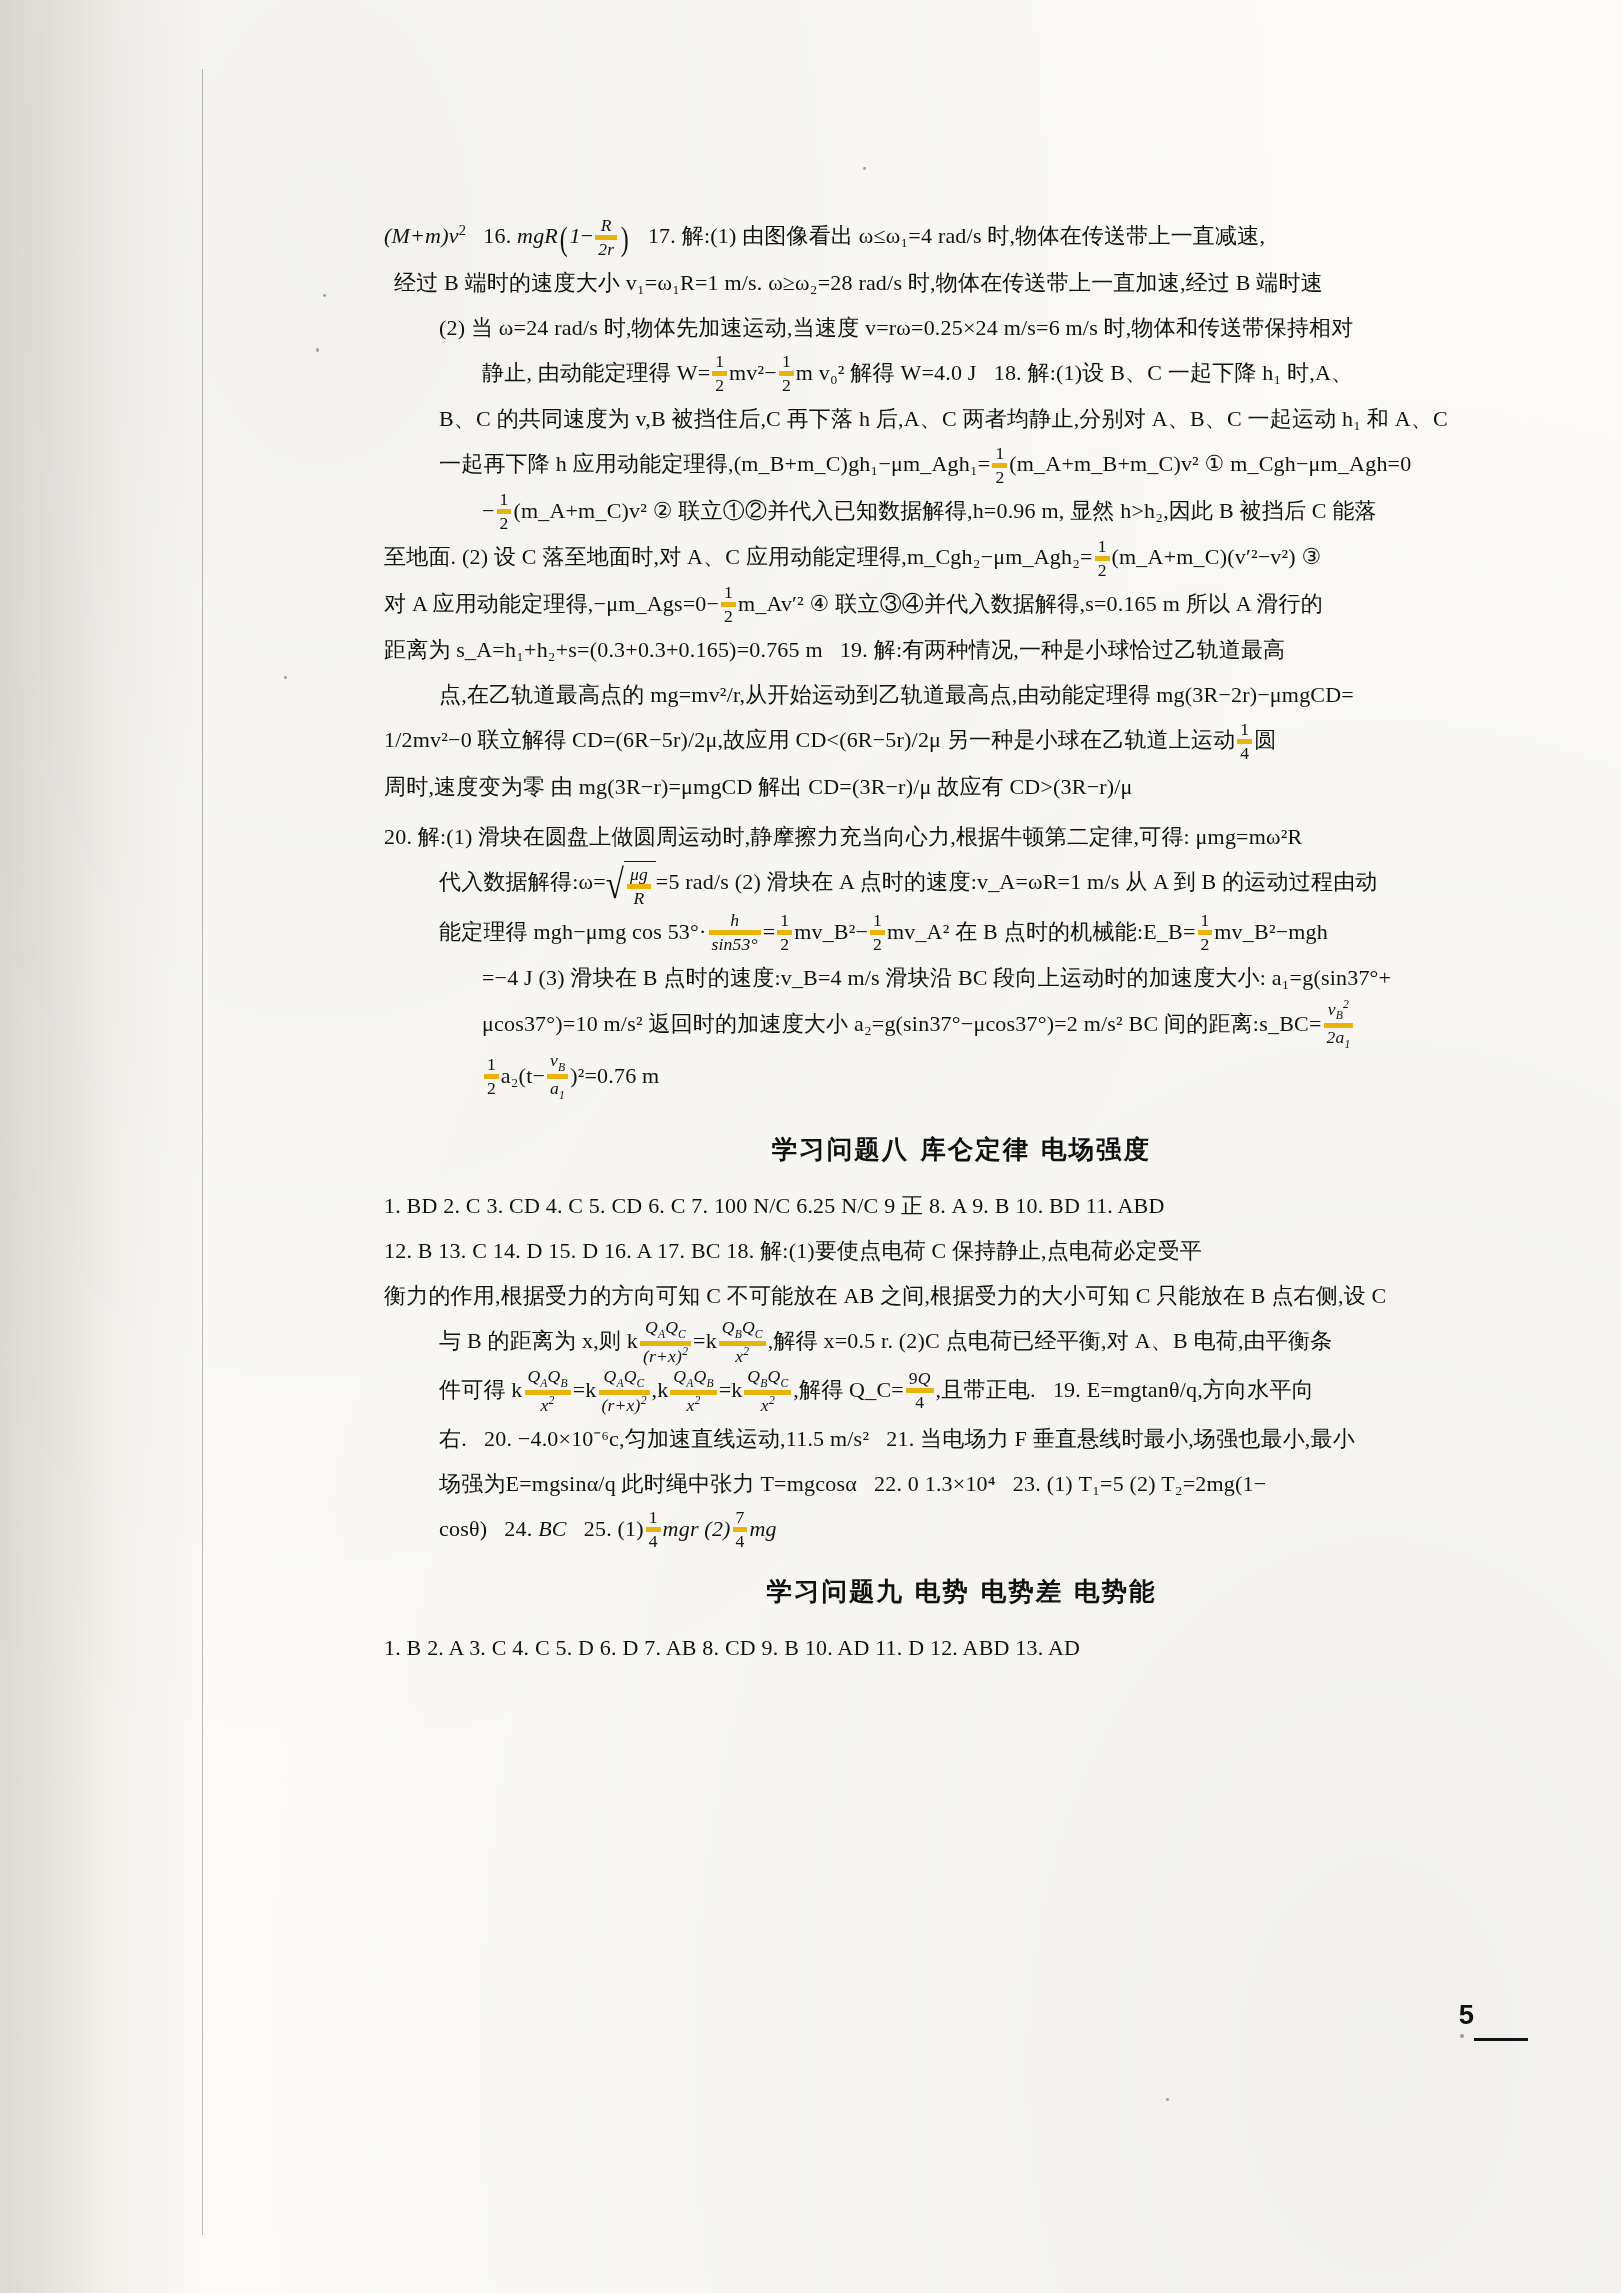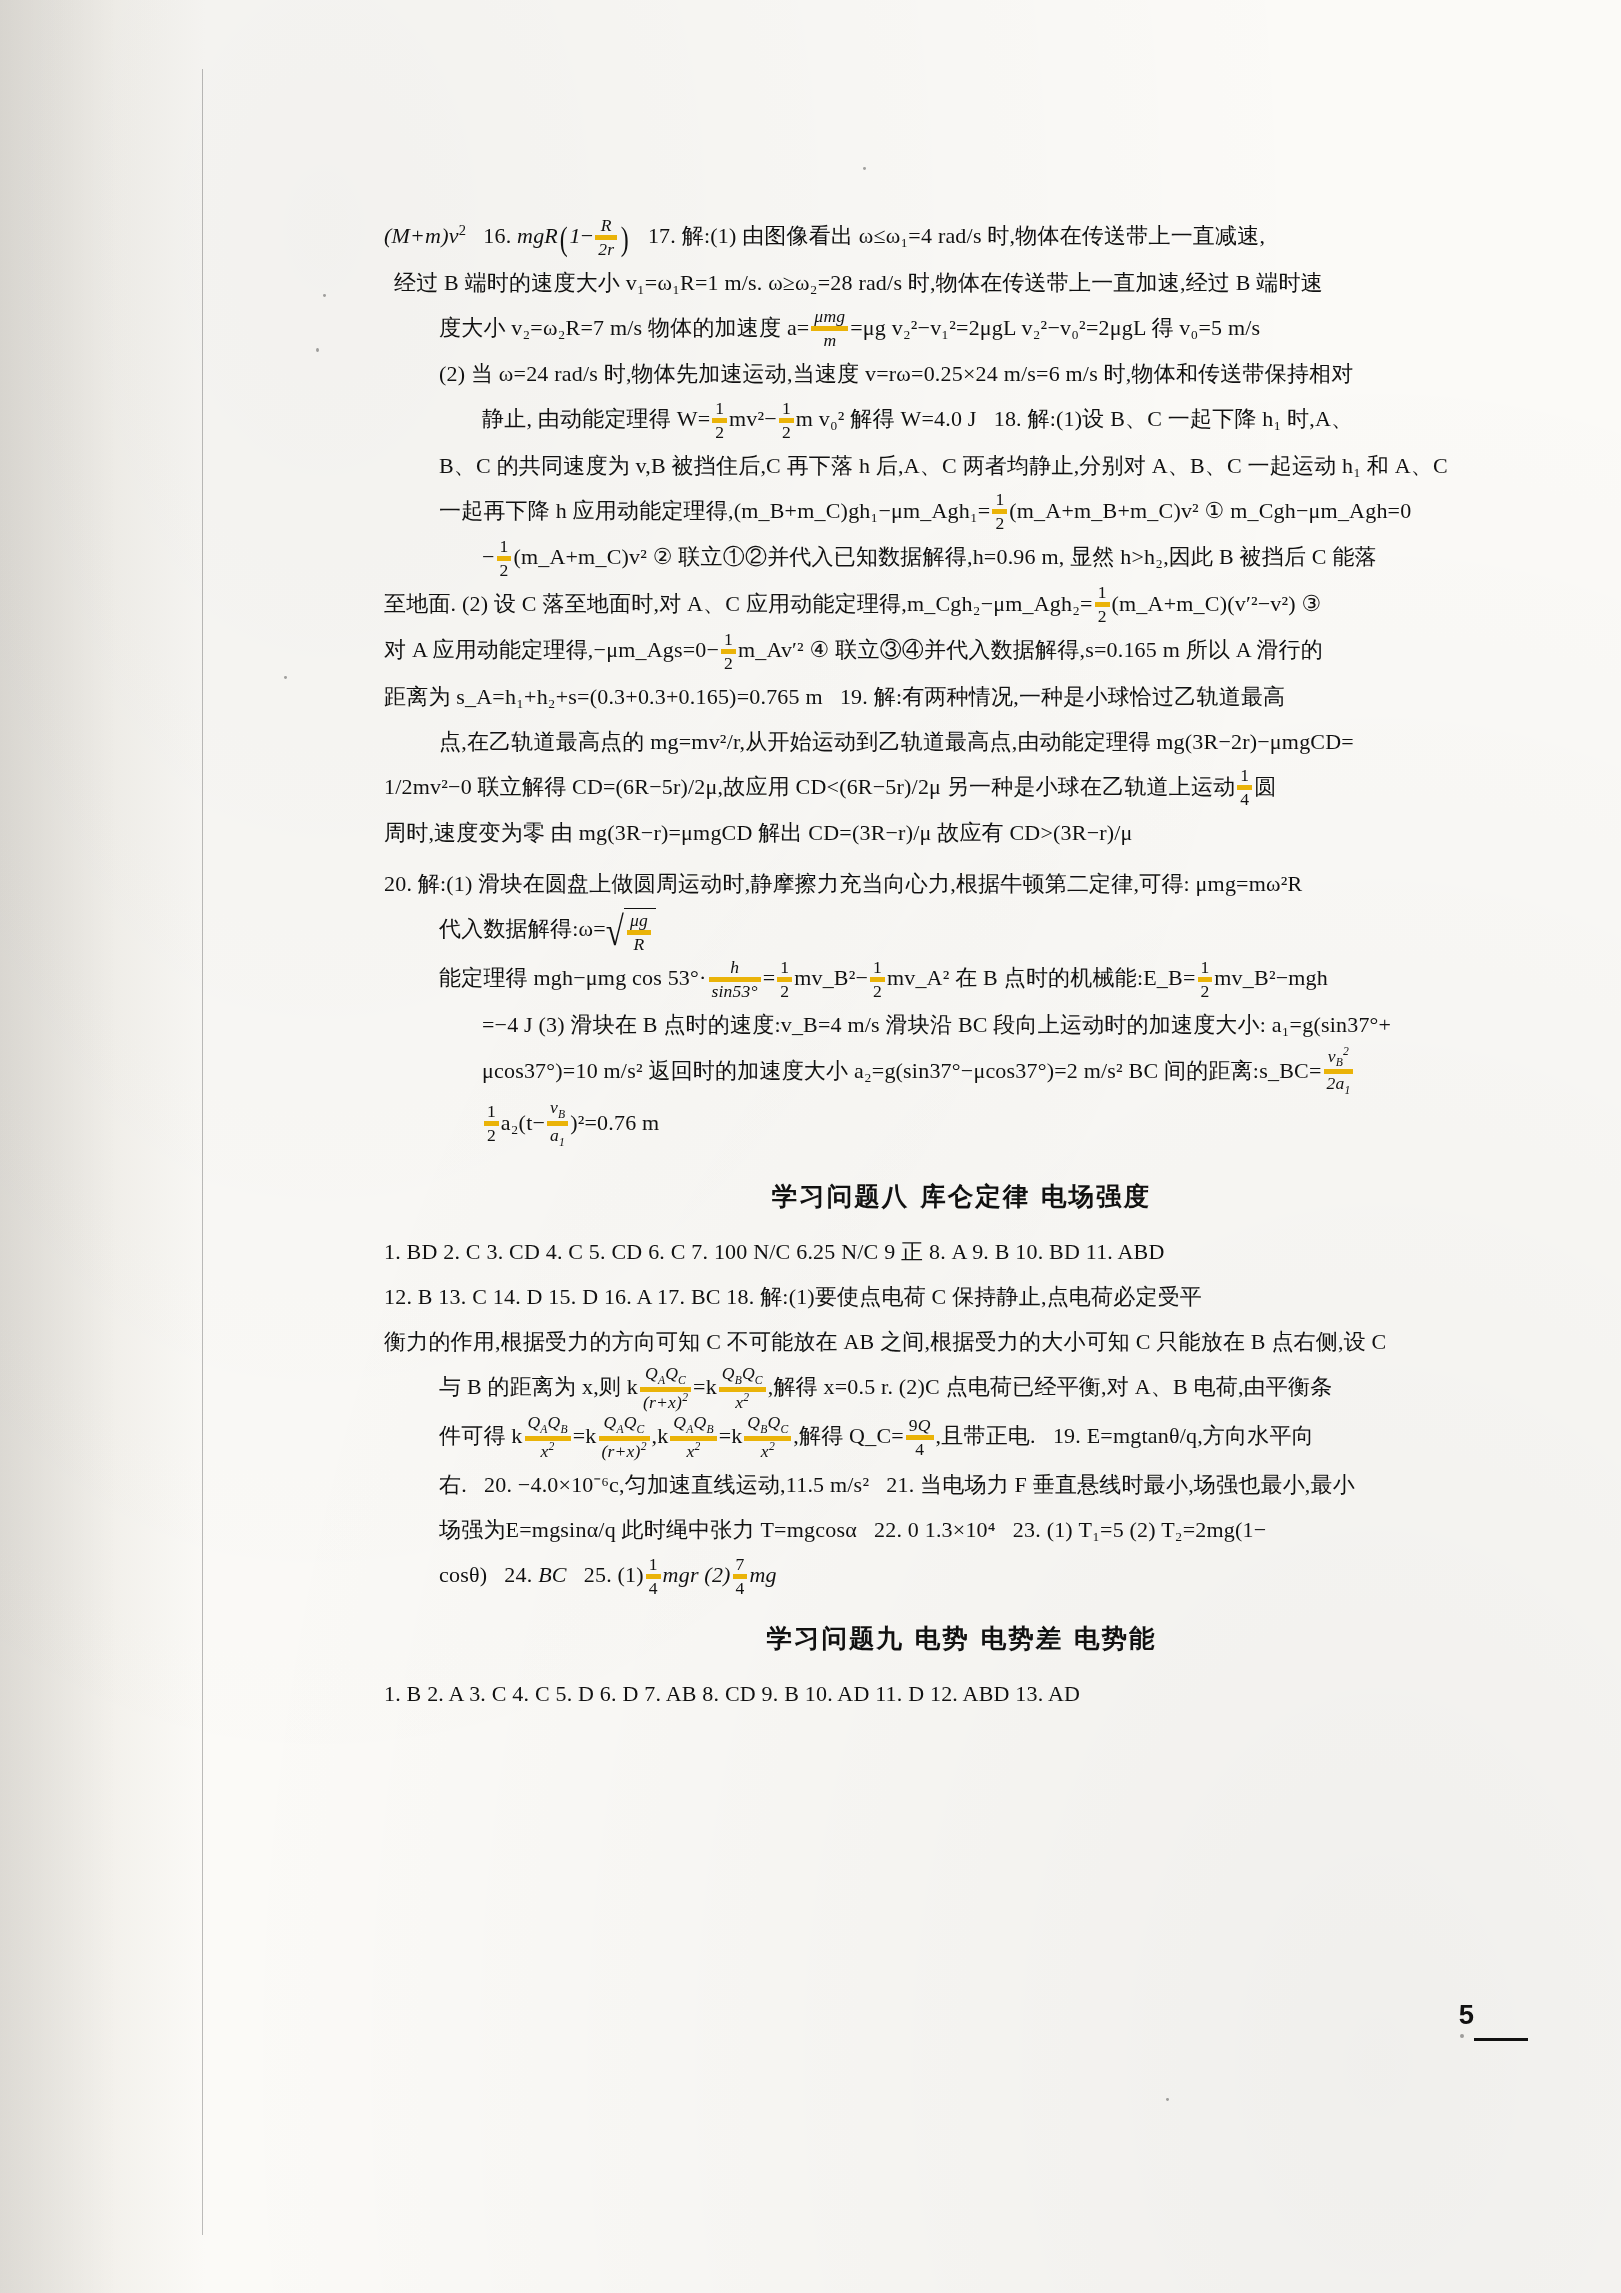--- a/index.html
+++ b/index.html
@@ -141,23 +141,20 @@
         <span class="num">16.</span>
         <span class="it">mgR</span><span class="paren-big">(</span><span class="it">1</span>−<span class="frac"><span class="n it">R</span><span class="d it">2r</span></span><span class="paren-big">)</span>&nbsp;&nbsp;
         <span class="num">17.</span>
         <span>解:(1) 由图像看出 ω≤ω₁=4 rad/s 时,物体在传送带上一直减速,</span>
       </p>
 
       <p class="hang" style="padding-left:55px;">
         <span>经过 B 端时的速度大小 v₁=ω₁R=1 m/s.   ω≥ω₂=28 rad/s 时,物体在传送带上一直加速,经过 B 端时速</span>
       </p>
 
-      <p style="padding-left:55px;">
-        <span>度大小 v₂=ω₂R=7 m/s   物体的加速度 a=</span><span class="frac"><span class="n it">μmg</span><span class="d it">m</span></span><span>=μg   v₂²−v₁²=2μgL   v₂²−v₀²=2μgL  得 v₀=5 m/s</span>
-      </p>
 
       <p style="padding-left:55px;">
         <span>(2) 当 ω=24 rad/s 时,物体先加速运动,当速度 v=rω=0.25×24 m/s=6 m/s 时,物体和传送带保持相对</span>
       </p>
 
       <p style="padding-left:98px;">
         <span>静止, 由动能定理得   W=</span><span class="frac"><span class="n">1</span><span class="d">2</span></span><span>mv²−</span><span class="frac"><span class="n">1</span><span class="d">2</span></span><span>m v₀²    解得 W=4.0 J</span>&nbsp;&nbsp;
         <span class="num">18.</span>
         <span>解:(1)设 B、C 一起下降 h₁ 时,A、</span>
       </p>
@@ -200,21 +197,21 @@
         <span>周时,速度变为零  由 mg(3R−r)=μmgCD 解出 CD=(3R−r)/μ 故应有 CD&gt;(3R−r)/μ</span>
       </p>
     </div>
 
     <div class="blk" style="margin-top:5.9px;">
       <p>
         <span class="num">20.</span>
         <span>解:(1) 滑块在圆盘上做圆周运动时,静摩擦力充当向心力,根据牛顿第二定律,可得:  μmg=mω²R</span>
       </p>
       <p style="padding-left:55px;">
-        <span>代入数据解得:ω=</span><span class="sqrt"><span class="rad">√</span><span class="body"><span class="frac"><span class="n it">μg</span><span class="d it">R</span></span></span></span>
+        <span>代入数据解得:ω=</span><span class="sqrt"><span class="rad">√</span><span class="body"><span class="frac"><span class="n it">μg</span><span class="d it">R</span></span></span></span><span>=5 rad/s   (2) 滑块在 A 点时的速度:v_A=ωR=1 m/s  从 A 到 B 的运动过程由动</span>
       </p>
       <p style="padding-left:55px;">
         <span>能定理得  mgh−μmg cos 53°·</span><span class="frac"><span class="n it">h</span><span class="d it">sin53°</span></span><span>=</span><span class="frac"><span class="n">1</span><span class="d">2</span></span><span>mv_B²−</span><span class="frac"><span class="n">1</span><span class="d">2</span></span><span>mv_A²   在 B 点时的机械能:E_B=</span><span class="frac"><span class="n">1</span><span class="d">2</span></span><span>mv_B²−mgh</span>
       </p>
       <p style="padding-left:98px;">
         <span>=−4 J  (3) 滑块在 B 点时的速度:v_B=4 m/s   滑块沿 BC 段向上运动时的加速度大小: a₁=g(sin37°+</span>
       </p>
       <p style="padding-left:98px;">
         <span>μcos37°)=10 m/s²   返回时的加速度大小  a₂=g(sin37°−μcos37°)=2 m/s²   BC 间的距离:s_BC=</span><span class="frac"><span class="n it">v<span class="sub">B</span><span class="sup">2</span></span><span class="d it">2a<span class="sub">1</span></span></span>
       </p>

